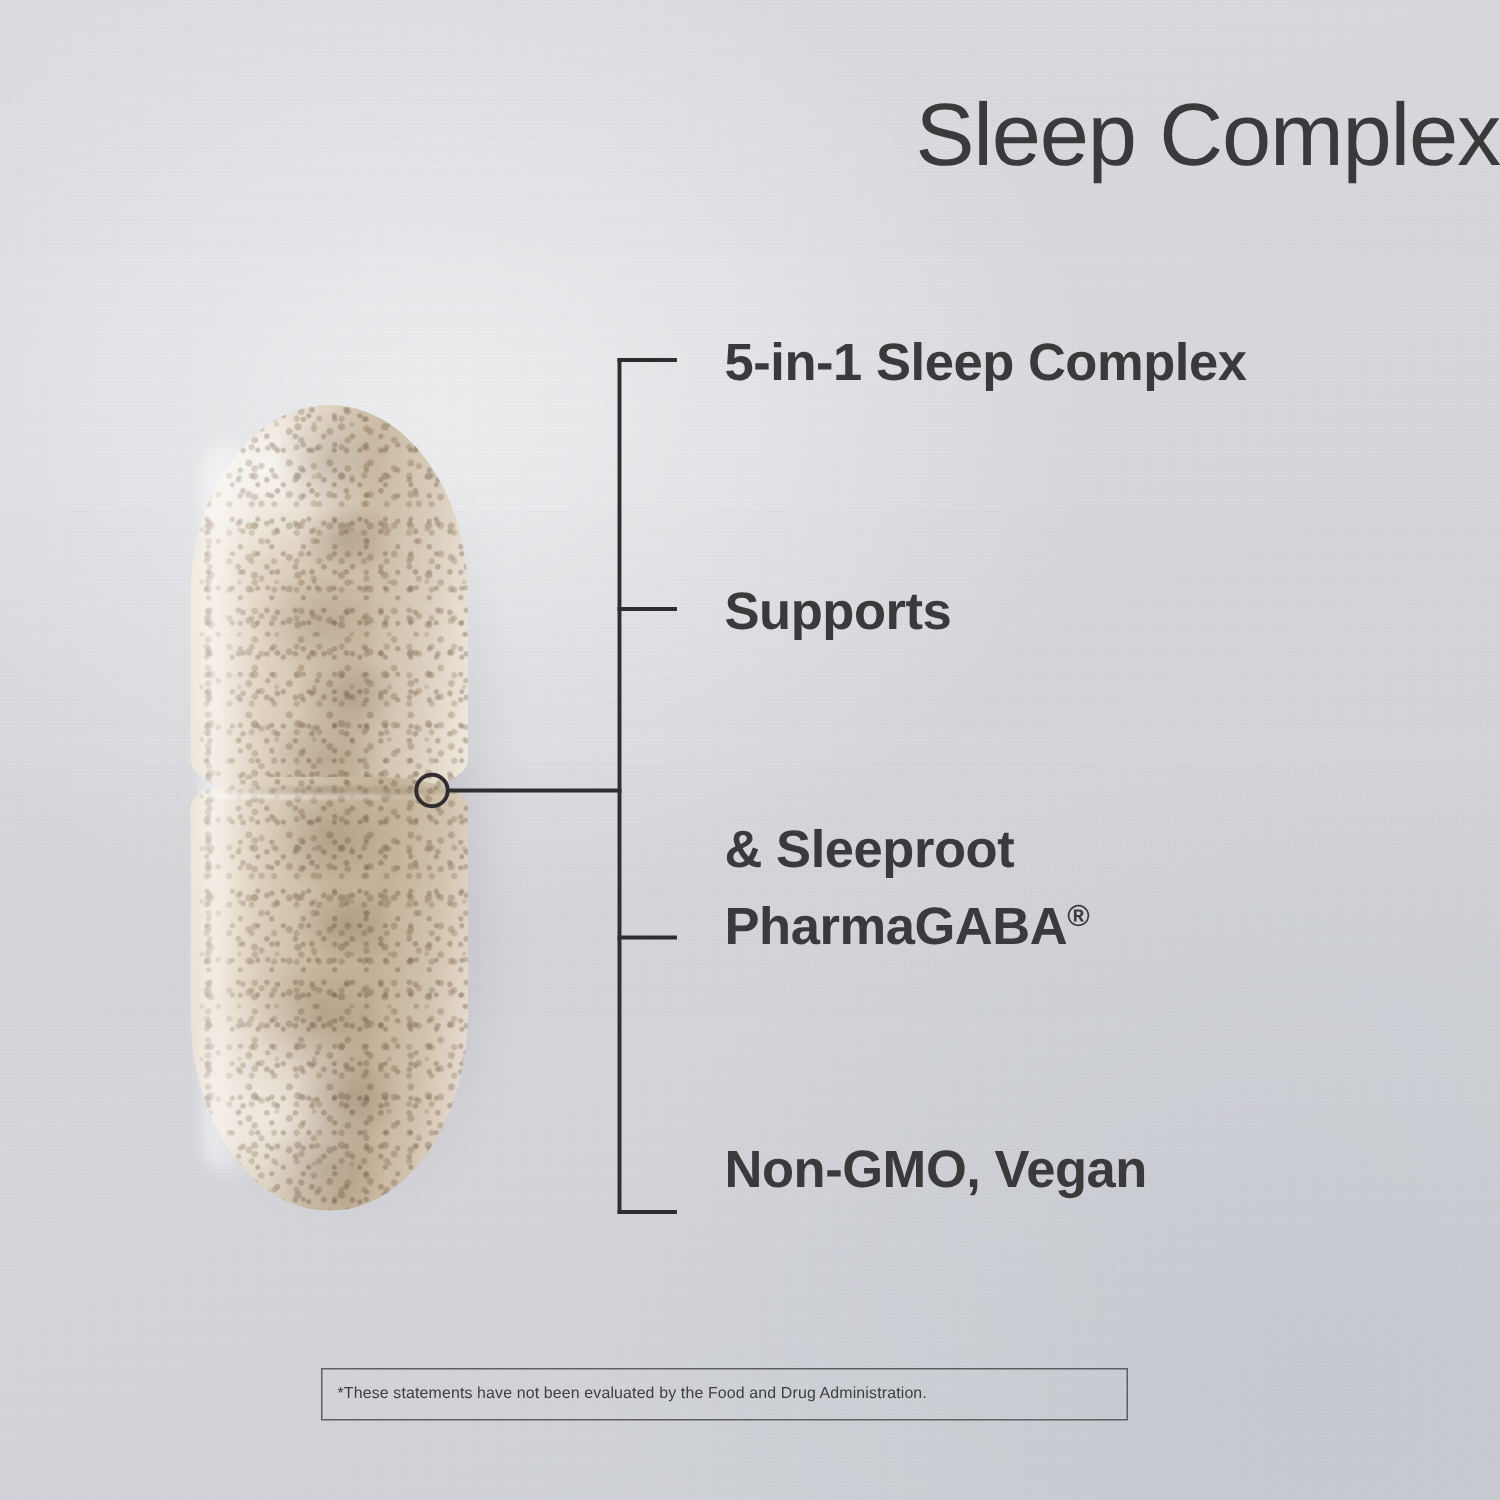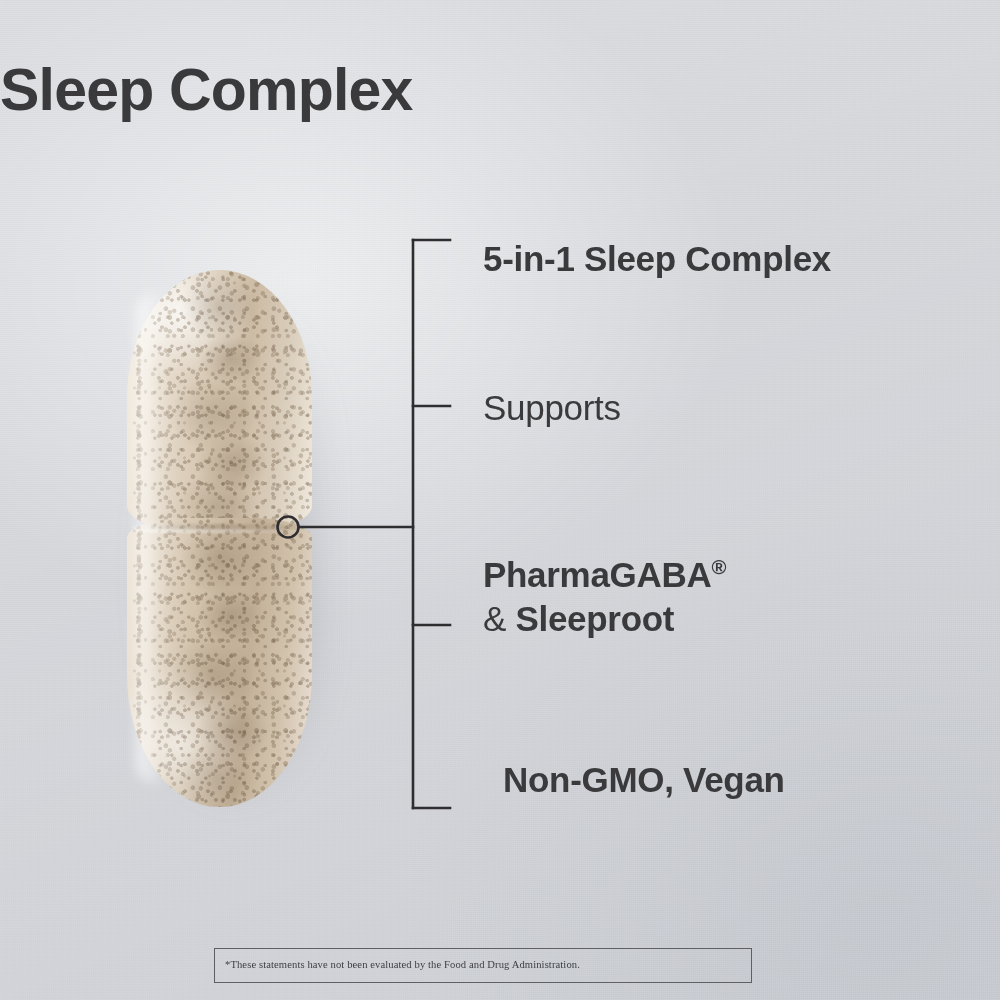--- a/index.html
+++ b/index.html
@@ -26,23 +26,23 @@
     opacity:.5;
     background-image:
       repeating-linear-gradient(0deg, rgba(255,255,255,.035) 0 1px, rgba(0,0,0,.018) 1px 2px),
       repeating-linear-gradient(90deg, rgba(255,255,255,.03) 0 1px, rgba(0,0,0,.015) 1px 2px);
   }
 
   
   #title {
     position:absolute;
     left:0; right:0; top:56px;
-    text-align:left;
+    text-align:right;
     font-size:59px;
-    font-weight:700;
+    font-weight:400;
     letter-spacing:-0.8px;
     color:#3a3a3c;
   }
 
   
   #capsule-wrap {
     position:absolute;
     left:127px; top:270px;
     width:185px; height:537px;
   }
@@ -149,43 +149,42 @@
   
   .callout {
     position:absolute;
     left:483px;
     color:#3a3a3c;
     font-size:35px;
     line-height:44px;
     letter-spacing:-0.3px;
     white-space:nowrap;
   }
-  .light { font-weight:400; }
+  .light { font-weight:700; }
   .bold  { font-weight:700; }
   .reg-mark { font-size:.58em; vertical-align:super; font-weight:700; }
 
-  #callout-1 { top:220px;margin-top:17px; }
+  #callout-1 { top:220px; }
   #callout-2 { top:386px; }
   #callout-3 { top:545px; }
-  #callout-4 { top:758px;margin-left:20px; }
+  #callout-4 { top:758px; }
 
   
   #disclaimer {
     position:absolute;
     left:214px; top:912px;
     width:538px;
     border:1px solid #5d5f63;
     padding:8px 10px 9px 10px;
-    font-family:Liberation Serif, serif;
+    font-family:Liberation Sans, sans-serif;
     font-size:10.6px;
     line-height:16px;
     color:#3c3e42;
     letter-spacing:.1px;
     white-space:nowrap;
-    margin-top:36px;
   }
 </style>
 </head>
 <body>
 
 <div id="stage">
 
   <div id="grain"></div>
 
   <div id="title">Sleep Complex</div>
@@ -230,24 +229,24 @@
   <div class="callout" id="callout-1">
     <div class="bold">5-in-1 Sleep Complex</div>
   </div>
 
   <div class="callout" id="callout-2">
     <div class="light">Supports</div>
   </div>
 
   <div class="callout" id="callout-3">
     <div>
+      <span class="light">&amp; </span><span class="bold">Sleeproot</span>
+    </div>
+    <div>
       <span class="bold">PharmaGABA</span><span class="reg-mark">®</span>
-    </div>
-    <div>
-      <span class="light">&amp; </span><span class="bold">Sleeproot</span>
     </div>
   </div>
 
   <div class="callout" id="callout-4">
     <div class="bold">Non-GMO, Vegan</div>
   </div>
 
   <div id="disclaimer">
     <div>*These statements have not been evaluated by the Food and Drug Administration.</div>
   </div>

